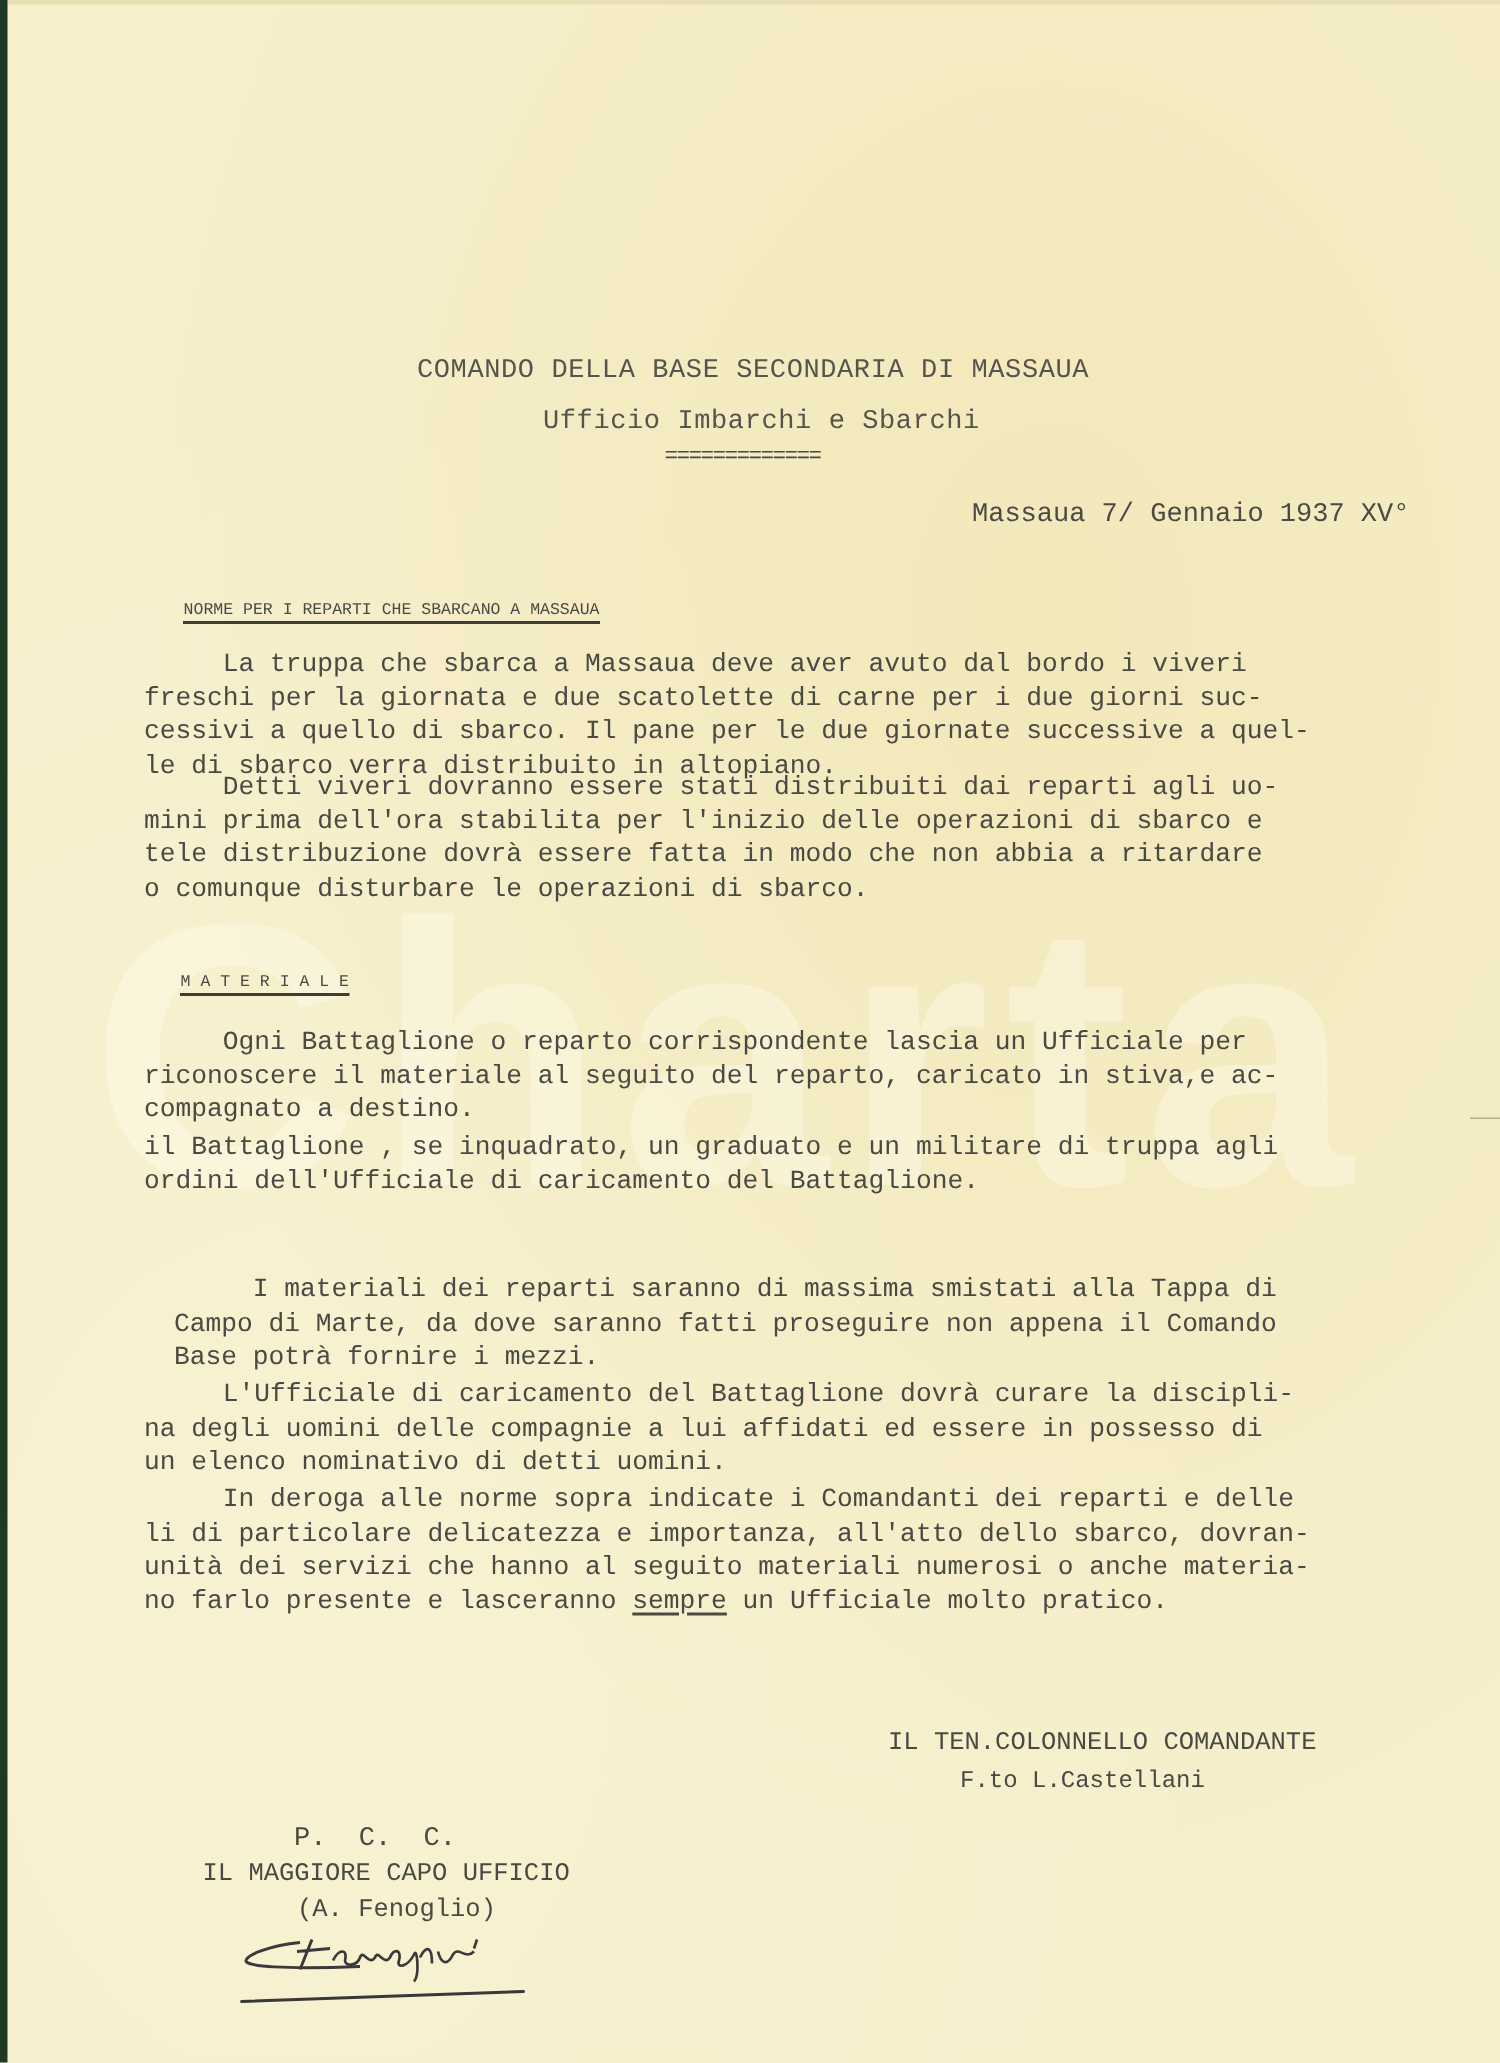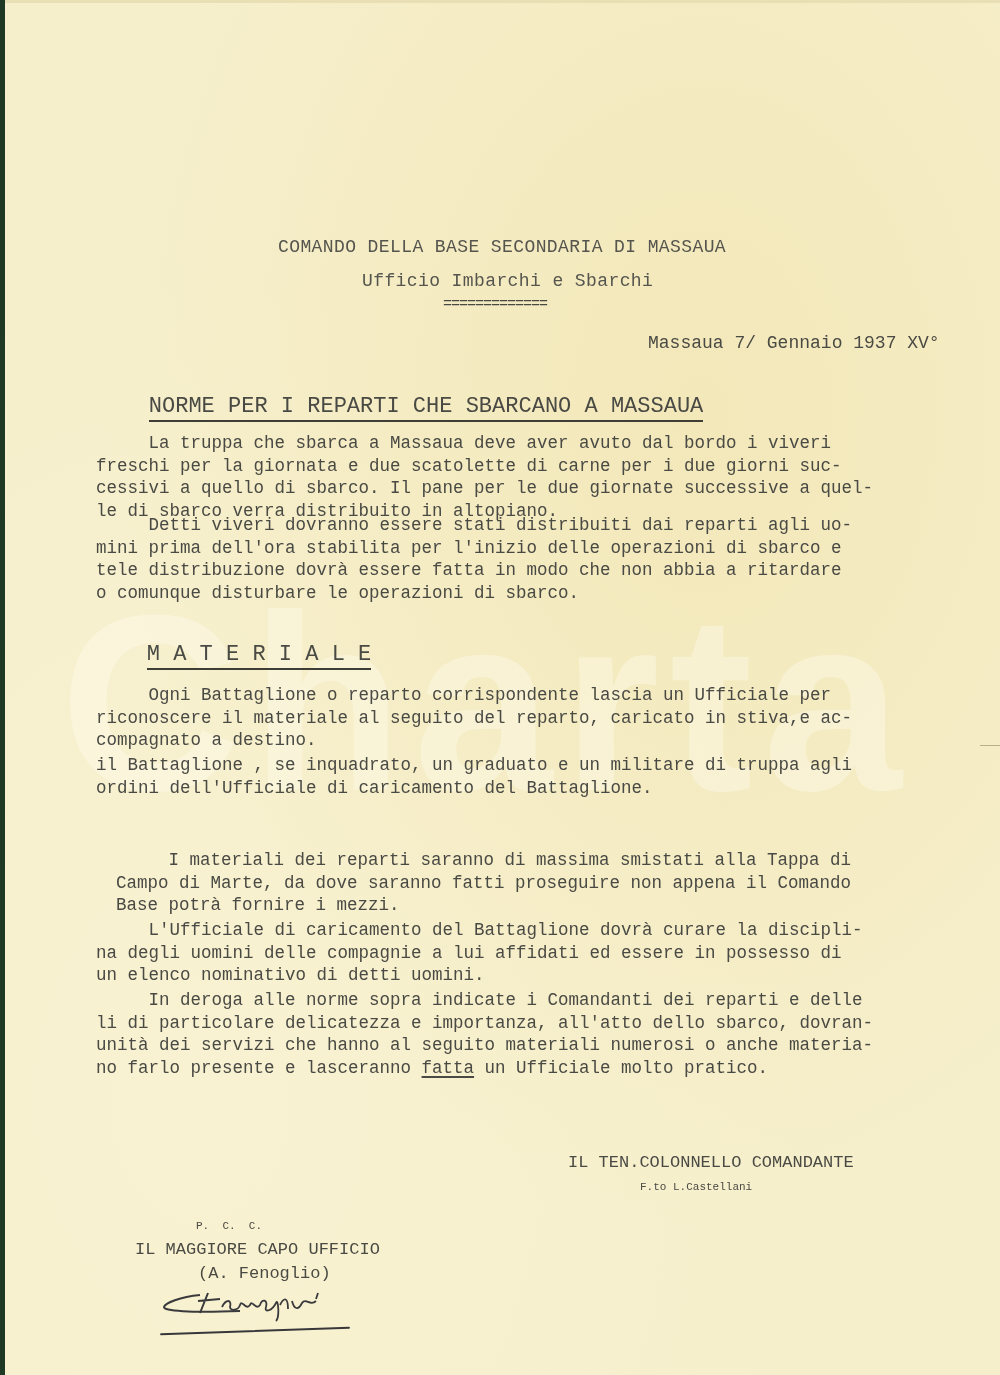--- a/index.html
+++ b/index.html
@@ -25,21 +25,21 @@
       position: absolute; left: 0; top: 0; width: 1000px; height: 3px;
       background: #e9dfb4;
     }
     .watermark {
       position: absolute; left: 60px; top: 560px;
       font-family: "Liberation Sans", "DejaVu Sans", sans-serif;
       font-weight: bold; font-size: 250px; letter-spacing: 10px;
       color: rgba(255,253,240,0.38);
       pointer-events: none; user-select: none;
     }
-    .t { position: absolute; white-space: pre; font-size: 22px; line-height: 22px; }
+    .t { position: absolute; white-space: pre; font-size: 11px; line-height: 22px; }
     .hdr { font-size: 18px; letter-spacing: 0.4px; color: #55554e; }
     .ul { border-bottom: 2px solid #3e3e36; padding-bottom: 1px; }
     .para { position: absolute; left: 96px; width: 880px; font-size: 17.5px; line-height: 22.5px; }
     .para .ln { display: block; white-space: pre; }
     .sig-line {
       position: absolute; height: 2px; background: #38383a; border-radius: 1px;
     }
     .signature { position: absolute; left: 160px; top: 1283px; }
     .under-word { text-decoration: underline; text-decoration-thickness: 2px; text-underline-offset: 3px; }
   </style>
@@ -94,27 +94,27 @@
   </div>
   <div class="para" style="top:919px;">
     <span class="ln">     L'Ufficiale di caricamento del Battaglione dovrà curare la discipli-</span>
     <span class="ln">na degli uomini delle compagnie a lui affidati ed essere in possesso di</span>
     <span class="ln">un elenco nominativo di detti uomini.</span>
   </div>
   <div class="para" style="top:989px;">
     <span class="ln">     In deroga alle norme sopra indicate i Comandanti dei reparti e delle</span>
     <span class="ln">li di particolare delicatezza e importanza, all'atto dello sbarco, dovran-</span>
     <span class="ln">unità dei servizi che hanno al seguito materiali numerosi o anche materia-</span>
-    <span class="ln"><span>no farlo presente e lasceranno </span><span class="under-word">fatta</span><span> un Ufficiale molto pratico.</span></span>
+    <span class="ln"><span>no farlo presente e lasceranno </span><span class="under-word">sempre</span><span> un Ufficiale molto pratico.</span></span>
   </div>
 
-  <div class="t" style="left:568px; top:1152px; font-size:17px;">IL TEN.COLONNELLO COMANDANTE</div>
-  <div class="t" style="left:640px; top:1176px; font-size:11px;">F.to L.Castellani</div>
+  <div class="t" style="left:592px; top:1152px; font-size:17px;">IL TEN.COLONNELLO COMANDANTE</div>
+  <div class="t" style="left:640px; top:1176px; font-size:16px;">F.to L.Castellani</div>
 
-  <div class="t" style="left:196px; top:1215px; font-size:11px;">P.  C.  C.</div>
+  <div class="t" style="left:196px; top:1215px; font-size:18px;">P.  C.  C.</div>
   <div class="t" style="left:135px; top:1239px; font-size:17px;">IL MAGGIORE CAPO UFFICIO</div>
   <div class="t" style="left:198px; top:1263px; font-size:17px;">(A. Fenoglio)</div>
 
   <svg class="signature" width="200" height="40" viewBox="0 0 200 40">
     <path d="M40 12 C20 14, 5 20, 4 24 C3 28, 30 30, 80 28" fill="none" stroke="#3a3a3c" stroke-width="2"></path>
     <path d="M48 10 L40 30 M38 18 L60 16" fill="none" stroke="#3a3a3c" stroke-width="2"></path>
     <path d="M62 24 C66 16, 72 16, 70 24 C70 28, 78 28, 80 22 C82 16, 86 28, 90 22 C92 16, 96 28, 100 22 C102 16, 108 16, 106 24 C104 30, 112 28, 116 20 C118 14, 120 34, 116 38 M120 22 C124 14, 128 14, 128 26 M132 18 C134 26, 138 28, 142 20 C146 14, 150 24, 156 18 M158 10 L156 16" fill="none" stroke="#3a3a3c" stroke-width="1.8"></path>
   </svg>
   <div class="sig-line" style="left:160px; top:1330px; width:190px; transform:rotate(-2deg);"></div>
 

